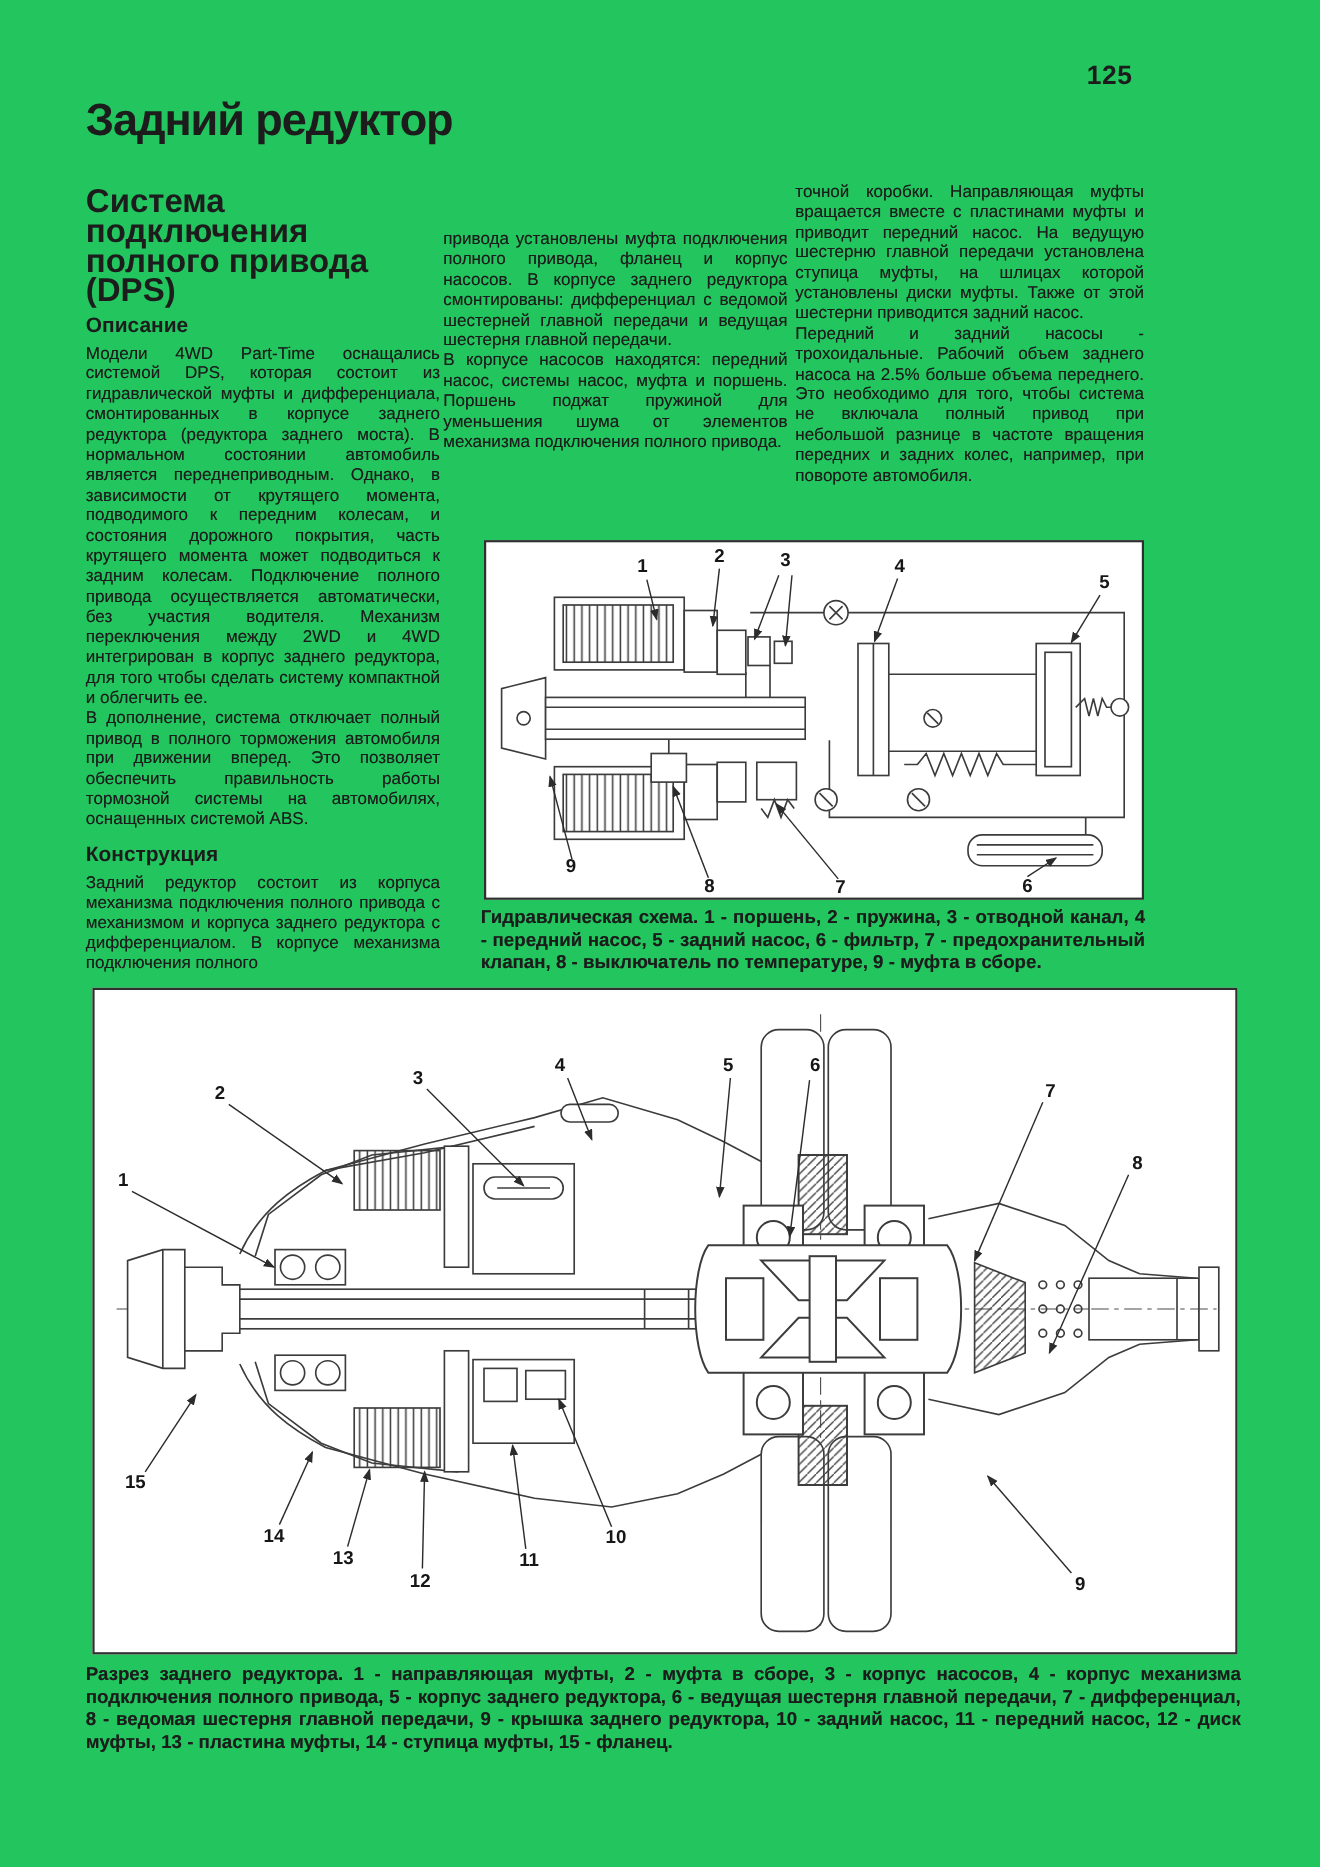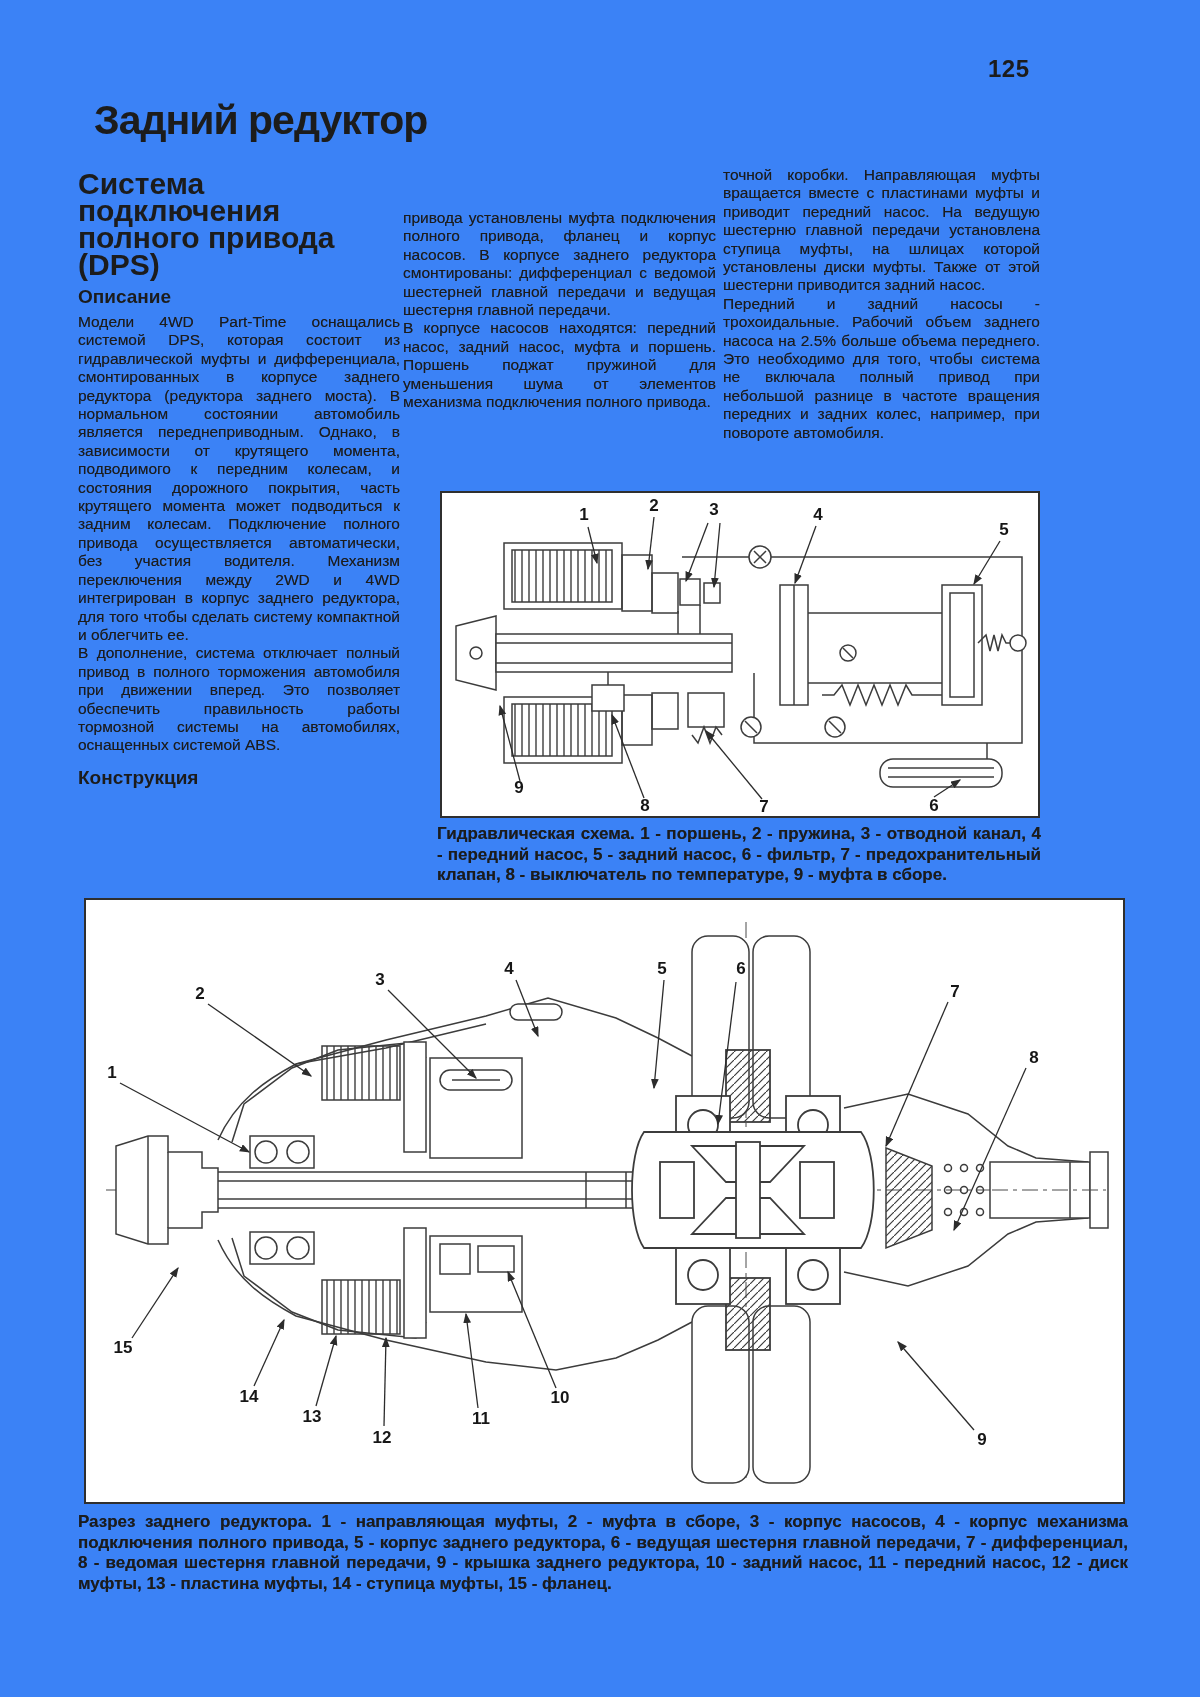--- a/index.html
+++ b/index.html
@@ -1,18 +1,18 @@
 <!DOCTYPE html>
 <html lang="ru"><head>
 <meta charset="utf-8">
 <style>
   html,body{margin:0;padding:0;background:#d8d8d4;}
   .page{
     position:relative; width:1200px; height:1697px; margin:0 auto;
-    background:#3b82f6; overflow:hidden;
+    background:#22c55e; overflow:hidden;
     font-family:"Liberation Sans", sans-serif; color:#1c1c1c;
   }
   .abs{position:absolute;}
   .page-num{font-size:24px; font-weight:bold; letter-spacing:.5px;}
   .title{font-size:41px; font-weight:bold; letter-spacing:-1px;}
   .h-sec{font-size:30px; line-height:27px; font-weight:bold; margin:0 0 6px 0;}
   .h-sub{font-size:19px; font-weight:bold; margin:8px 0 5px 0;}
   .body-text p{margin:0; font-size:15.5px; line-height:18.4px; text-align:justify;
     text-shadow:0 0 .5px rgba(25,25,25,.55);}
   .body-text p + p{margin-top:0;}
@@ -28,33 +28,34 @@
   svg .leader{stroke:#2c2c2c; stroke-width:1.3; fill:none;}
   svg .cl{stroke-dasharray:16 5 4 5; stroke-width:1; stroke:#4a4a4a; fill:none;}
 </style>
 </head>
 <body>
 
 <div class="page">
 
   <div class="abs page-num" style="left:988px; top:55px;">125</div>
 
-  <div class="abs title" style="left:78px; top:97px;margin-left:16px;">Задний редуктор</div>
+  <div class="abs title" style="left:78px; top:86px;">Задний редуктор</div>
 
   <div class="abs body-text" style="left:78px; top:170px; width:322px;">
     <div class="h-sec">Система подключения полного привода (DPS)</div>
     <div class="h-sub">Описание</div>
     <p>Модели 4WD Part-Time оснащались системой DPS, которая состоит из гидравлической муфты и дифференциала, смонтированных в корпусе заднего редуктора (редуктора заднего моста). В нормальном состоянии автомобиль является переднеприводным. Однако, в зависимости от крутящего момента, подводимого к передним колесам, и состояния дорожного покрытия, часть крутящего момента может подводиться к задним колесам. Подключение полного привода осуществляется автоматически, без участия водителя. Механизм переключения между 2WD и 4WD интегрирован в корпус заднего редуктора, для того чтобы сделать систему компактной и облегчить ее.</p>
     <p>В дополнение, система отключает полный привод в полного торможения автомобиля при движении вперед. Это позволяет обеспечить правильность работы тормозной системы на автомобилях, оснащенных системой ABS.</p>
     <div class="h-sub" style="margin-top:12px;">Конструкция</div>
+    <p>Задний редуктор состоит из корпуса механизма подключения полного привода с механизмом и корпуса заднего редуктора с дифференциалом. В корпусе механизма подключения полного</p>
   </div>
 
   <div class="abs body-text" style="left:403px; top:166px; width:313px;margin-top:43px;">
     <p>привода установлены муфта подключения полного привода, фланец и корпус насосов. В корпусе заднего редуктора смонтированы: дифференциал с ведомой шестерней главной передачи и ведущая шестерня главной передачи.</p>
-    <p>В корпусе насосов находятся: передний насос, задний насос, муфта и поршень. Поршень поджат пружиной для уменьшения шума от элементов механизма подключения полного привода.</p>
+    <p>В корпусе насосов находятся: передний насос, системы насос, муфта и поршень. Поршень поджат пружиной для уменьшения шума от элементов механизма подключения полного привода.</p>
   </div>
 
   <div class="abs body-text" style="left:723px; top:166px; width:317px;">
     <p>точной коробки. Направляющая муфты вращается вместе с пластинами муфты и приводит передний насос. На ведущую шестерню главной передачи установлена ступица муфты, на шлицах которой установлены диски муфты. Также от этой шестерни приводится задний насос.</p>
     <p>Передний и задний насосы - трохоидальные. Рабочий объем заднего насоса на 2.5% больше объема переднего. Это необходимо для того, чтобы система не включала полный привод при небольшой разнице в частоте вращения передних и задних колес, например, при повороте автомобиля.</p>
   </div>
 
   <div class="abs figure-box" style="left:440px; top:491px; width:600px; height:327px;">
     <svg width="596" height="323" viewBox="0 0 596 323">
       <defs>

